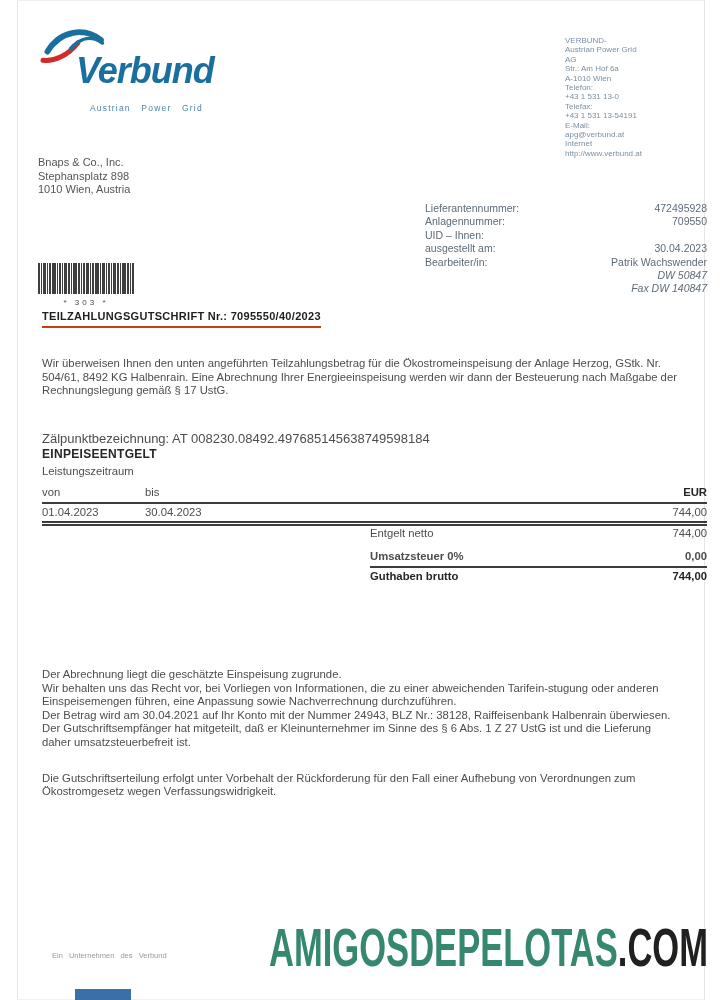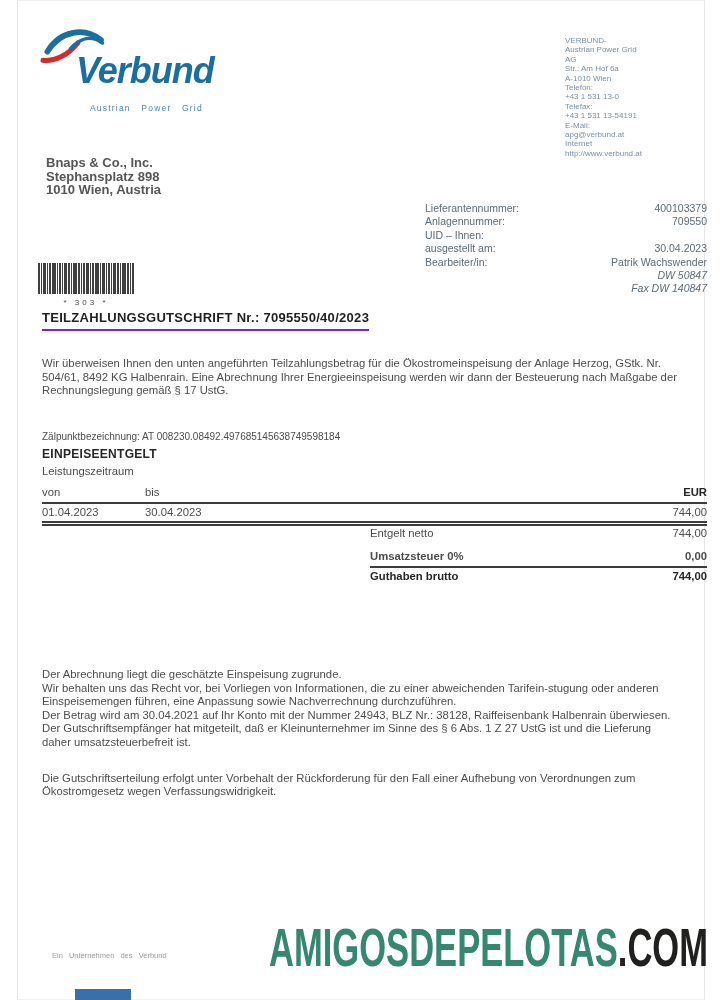--- a/index.html
+++ b/index.html
@@ -10,37 +10,37 @@
 
   
   .logo-swoosh{left:34px;top:27px;width:76px;height:42px;}
   .brand-name{left:76px;top:50px;font-size:36px;font-style:italic;font-weight:bold;color:#1a6f9f;letter-spacing:-1px;}
   .brand-tagline{left:90px;top:103px;font-size:8.5px;letter-spacing:1.2px;word-spacing:7px;color:#4d86ac;}
 
   
   .sender{left:565px;top:36px;width:150px;font-size:8px;line-height:9.4px;color:#7b8fa3;}
 
   
-  .recipient{left:46px;top:156px;font-size:13px;line-height:13.5px;color:#555;font-weight:bold;}
+  .recipient{left:38px;top:156px;font-size:11px;line-height:13.5px;color:#555;}
 
   
   .reference{left:425px;top:202px;width:282px;font-size:10.5px;line-height:13.4px;color:#5d6b77;}
   .ref-row{display:flex;justify-content:space-between;}
   .ref-extra{text-align:right;font-style:italic;}
 
   
   .barcode{left:38px;top:263px;width:96px;height:31px;}
   .barcode-label{left:38px;top:298px;width:96px;text-align:center;font-size:8px;letter-spacing:3px;color:#4a4a4a;}
 
   
-  .title{left:42px;top:310px;font-size:13px;font-weight:bold;color:#1f1f1f;letter-spacing:.3px;border-bottom:2px solid #6d28d9;padding-bottom:4px;}
+  .title{left:42px;top:310px;font-size:11px;font-weight:bold;color:#1f1f1f;letter-spacing:.3px;border-bottom:2px solid #c2410c;padding-bottom:4px;}
 
   
   .intro{left:42px;top:357px;width:636px;font-size:11.3px;line-height:13.6px;color:#4d4d4d;}
-  .meter{left:42px;top:431px;font-size:10px;color:#4d4d4d;}
+  .meter{left:42px;top:431px;font-size:13px;color:#4d4d4d;}
   .section-heading{left:42px;top:447px;font-size:12px;font-weight:bold;color:#262626;letter-spacing:.3px;}
   .period{left:42px;top:465px;font-size:11.3px;color:#4d4d4d;}
 
   
   .table{left:42px;top:486px;width:665px;font-size:11.3px;color:#4d4d4d;}
   .trel{position:relative;height:14px;}
   .c-von{position:absolute;left:0;}
   .c-bis{position:absolute;left:103px;}
   .c-eur{position:absolute;right:0;}
   .hd-eur{font-weight:bold;color:#262626;}
@@ -102,21 +102,21 @@
 
   <div class="abs recipient">
     <div>Bnaps &amp; Co., Inc.</div>
     <div>Stephansplatz 898</div>
     <div>1010 Wien, Austria</div>
   </div>
 
   <div class="abs reference">
     <div class="ref-row">
       <span>Lieferantennummer:</span>
-      <span>400103379</span>
+      <span>472495928</span>
     </div>
     <div class="ref-row">
       <span>Anlagennummer:</span>
       <span>709550</span>
     </div>
     <div class="ref-row">
       <span>UID – Ihnen:</span>
       <span></span>
     </div>
     <div class="ref-row">

